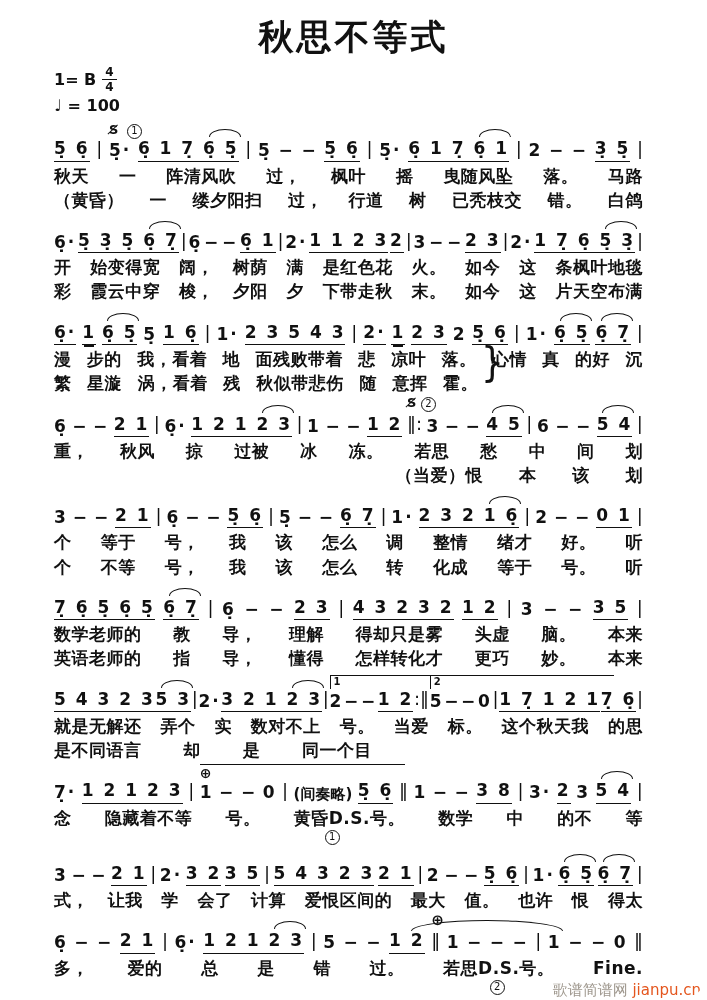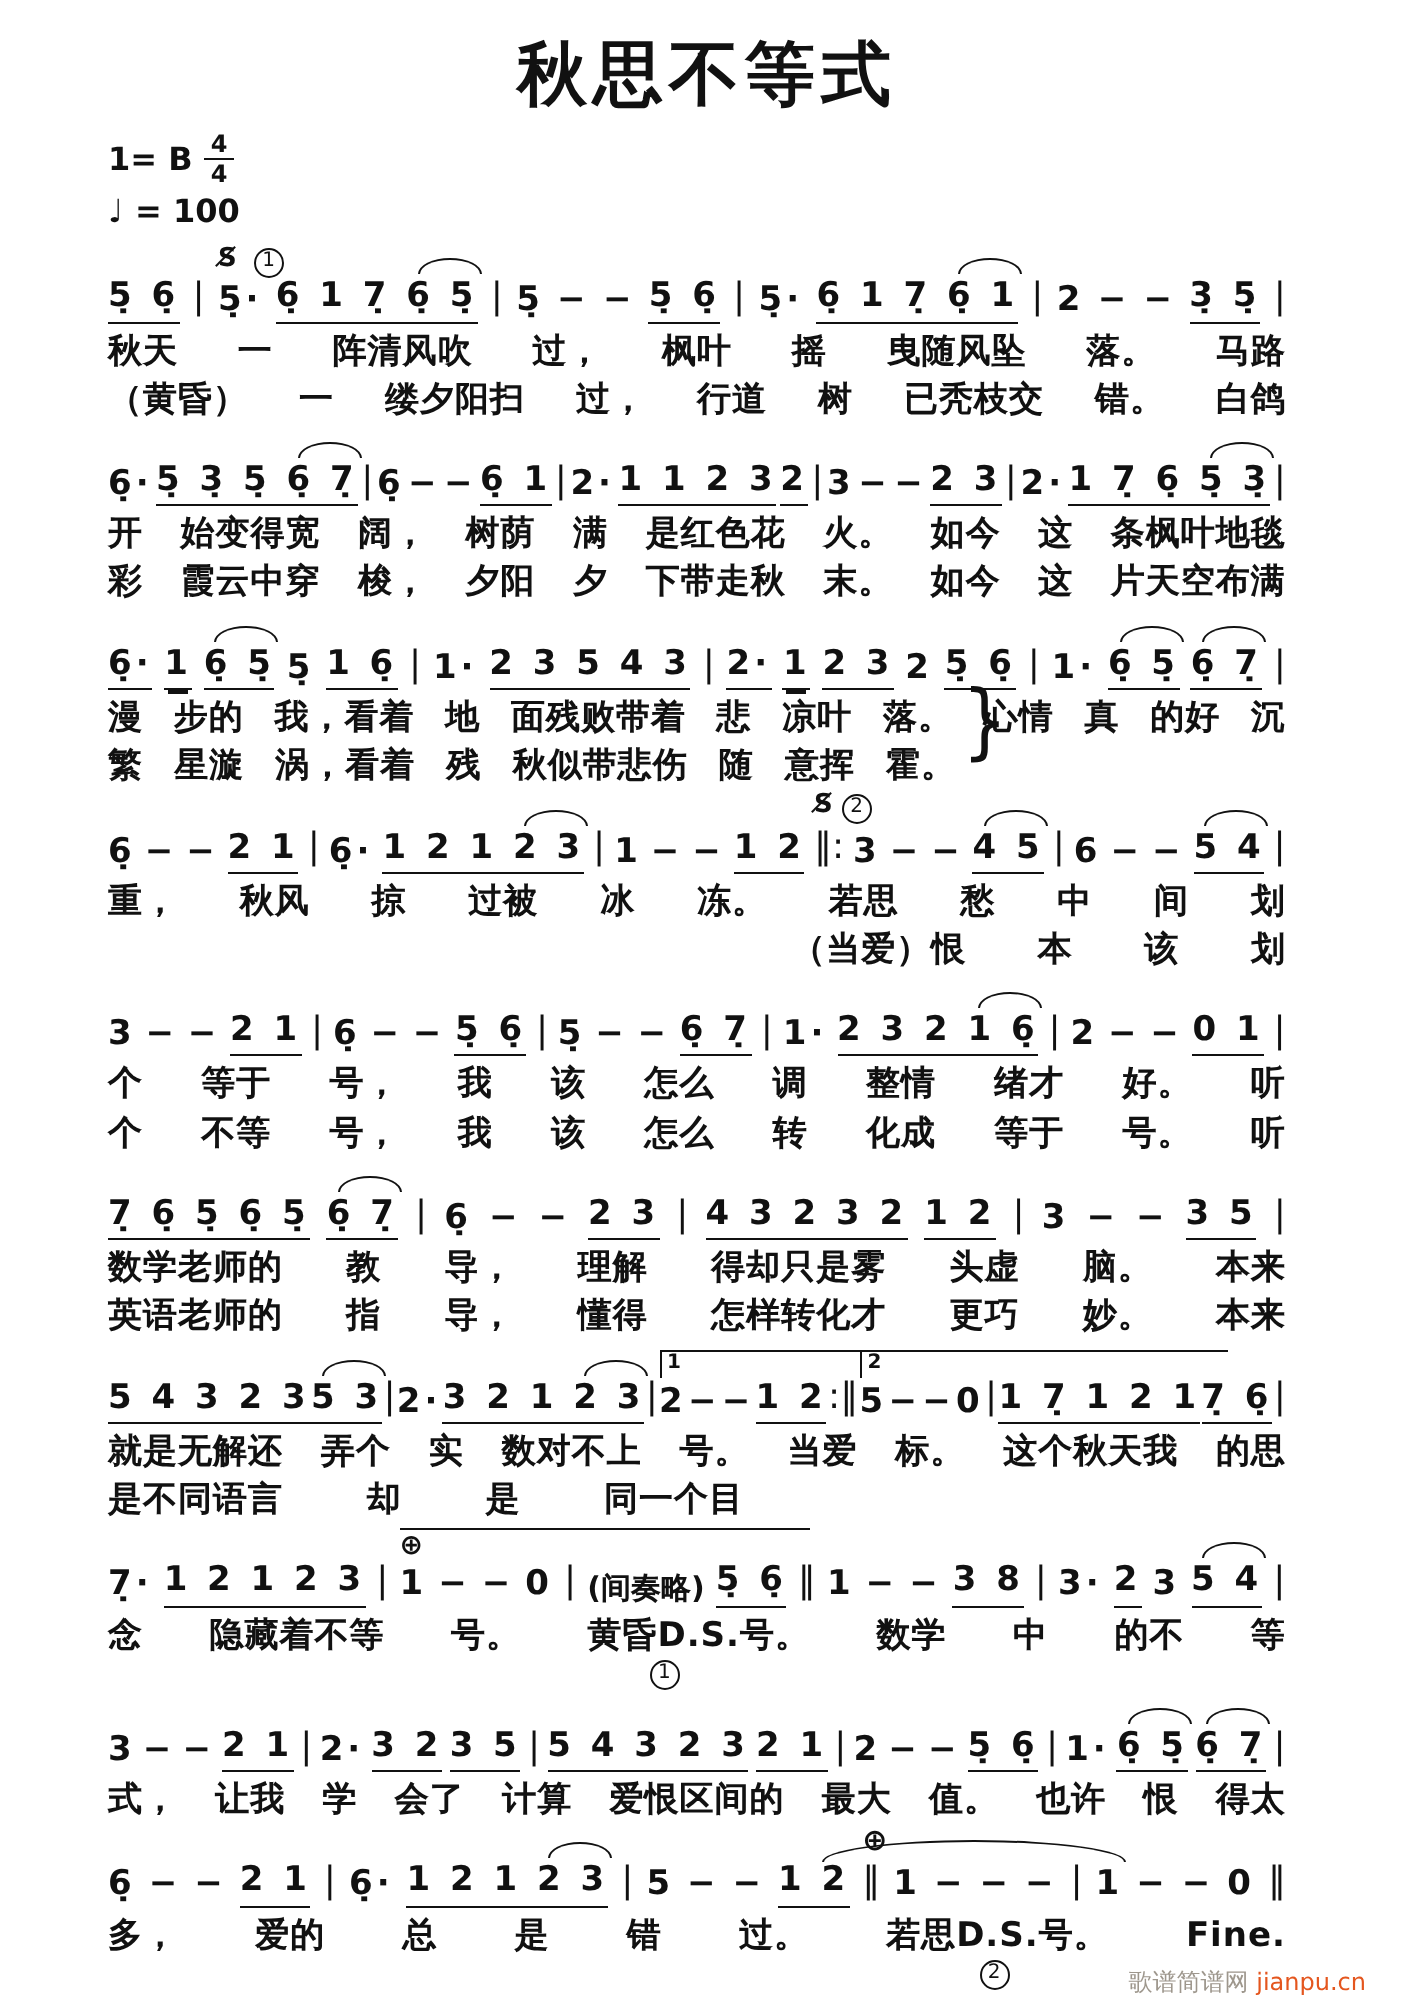--- a/index.html
+++ b/index.html
@@ -42,21 +42,21 @@
   .lyr{display:flex;justify-content:space-between;font-weight:bold;font-size:17px;
        line-height:1.3;padding:1px 0;}
   .lyr .w{white-space:pre;letter-spacing:0.5px;}
   .lyr.sub{padding:0;line-height:1;}
   .brace{position:absolute;left:72.5%;top:34px;font-size:36px;font-weight:normal;
          transform:scaleY(1.15);}
   
   .footer{position:absolute;right:66px;bottom:14px;text-align:left;}
   .signature{font-size:27px;font-weight:900;letter-spacing:14px;}
   .date{margin-top:10px;font-size:19px;font-weight:bold;letter-spacing:3px;color:#b3aaa0;}
-  .watermark{position:absolute;right:24px;bottom:0;font-size:12px;}
+  .watermark{position:absolute;right:6px;bottom:0;font-size:15px;}
   .wm-site{color:#9e978d;}
   .wm-url{color:#e4561e;}
 </style>
 </head>
 <body>
 
 <div class="page">
   <div class="title">秋思不等式</div>
 
   <div class="meta">

